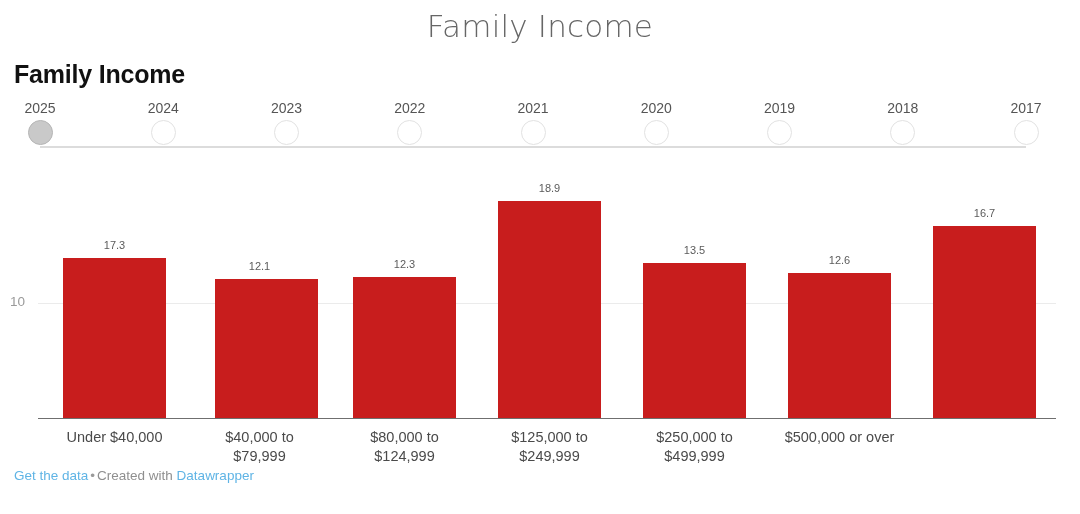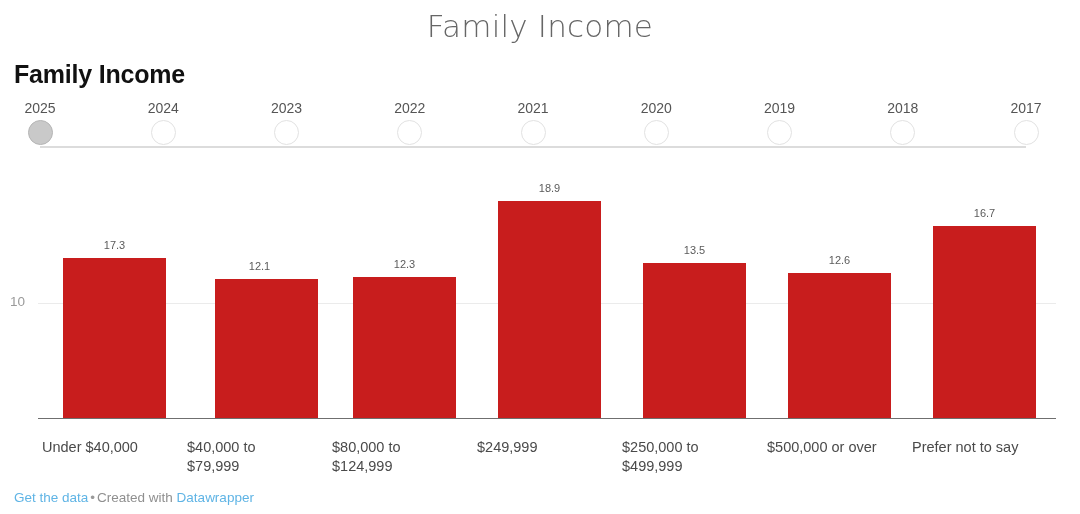--- a/index.html
+++ b/index.html
@@ -135,33 +135,33 @@
   }
 
   
   #xaxis {
     position: absolute;
     left: 0; top: 424px;
     width: 1080px; height: 48px;
   }
   .xlabel {
     position: absolute;
-    top: 14px;
+    top: 4px;
     width: 145px;
-    text-align: left;
+    text-align: center;
     font-size: 14.5px;
     color: #4a4a4a;
     line-height: 19px;
   }
   .xlabel span { display: block; }
 
   
   #footer {
     position: absolute;
-    left: 14px; top: 489px;
+    left: 14px; top: 467px;
     font-size: 13.5px;
     line-height: 18px;
     color: #8f8f8f;
     white-space: nowrap;
   }
   #footer a {
     color: #5fb4e5;
     text-decoration: none;
   }
   #footer .dot-sep { color: #9a9a9a; padding: 0 2px; }
@@ -230,29 +230,27 @@
     </div>
     <div class="xlabel" style="left: 187px;">
       <span>$40,000 to</span>
       <span>$79,999</span>
     </div>
     <div class="xlabel" style="left: 332px;">
       <span>$80,000 to</span>
       <span>$124,999</span>
     </div>
     <div class="xlabel" style="left: 477px;">
+      <span>$125,000 to</span>
       <span>$249,999</span>
     </div>
     <div class="xlabel" style="left: 622px;">
       <span>$250,000 to</span>
       <span>$499,999</span>
     </div>
     <div class="xlabel" style="left: 767px;">
       <span>$500,000 or over</span>
     </div>
-    <div class="xlabel" style="left: 912px;">
-      <span>Prefer not to say</span>
-    </div>
   </div>
 
 <div id="footer">
   <a href="#">Get the data</a><span class="dot-sep">•</span><span>Created with</span><span>&nbsp;</span><a href="#">Datawrapper</a>
 </div>
 
 </body></html>

